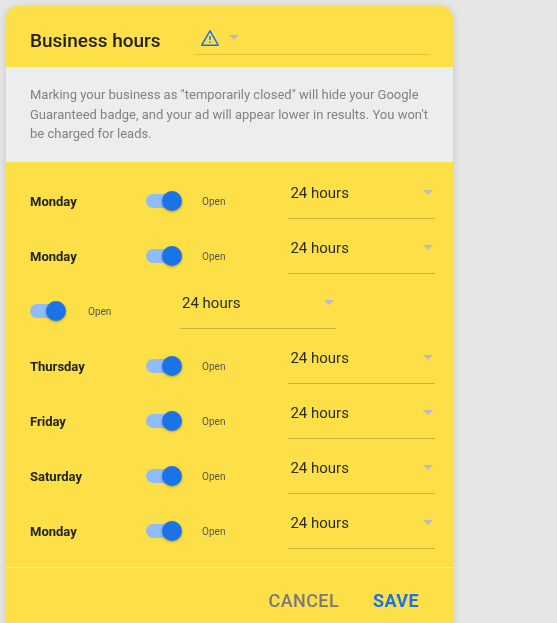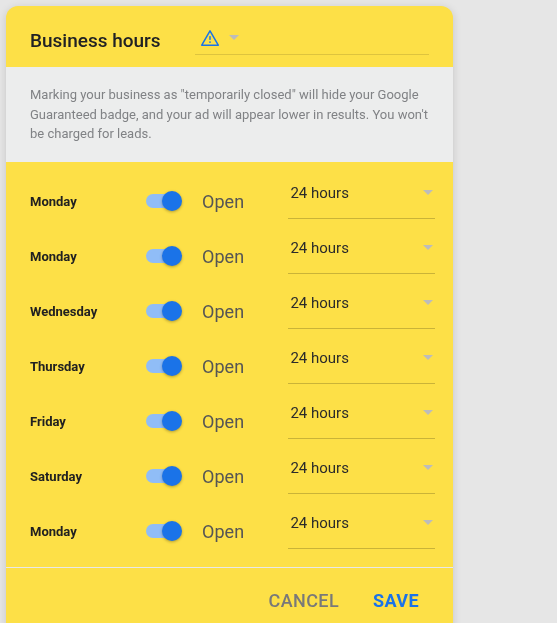--- a/index.html
+++ b/index.html
@@ -82,21 +82,21 @@
       position: absolute;
       top: 0;
       left: 16px;
       width: 20px;
       height: 20px;
       background: #1a73e8;
       border-radius: 50%;
       box-shadow: 0 1px 3px rgba(0,0,0,0.3);
     }
     .open-label {
-      font-size: 18px;
+      font-size: 10px;
       color: #555;
       margin-left: 22px;
       width: 92px;
     }
     .hours-select {
       display: flex;
       align-items: center;
       justify-content: space-between;
       border-bottom: 1px solid rgba(0,0,0,0.2);
       padding: 0 2px 16px 2px;
@@ -181,21 +181,20 @@
         <span>24 hours</span>
         <span class="chevron-icon">
             <svg width="10" height="6" viewBox="0 0 10 6">
               <path d="M0 0 L5 5 L10 0 Z" fill="#bcbcbc"></path>
             </svg>
           </span>
       </div>
     </div>
 
     <div class="row">
-      <div class="day">Wednesday</div>
       <div class="toggle">
           <div class="track"></div>
           <div class="thumb"></div>
         </div>
       <div class="open-label">Open</div>
       <div class="hours-select">
         <span>24 hours</span>
         <span class="chevron-icon">
             <svg width="10" height="6" viewBox="0 0 10 6">
               <path d="M0 0 L5 5 L10 0 Z" fill="#bcbcbc"></path>

